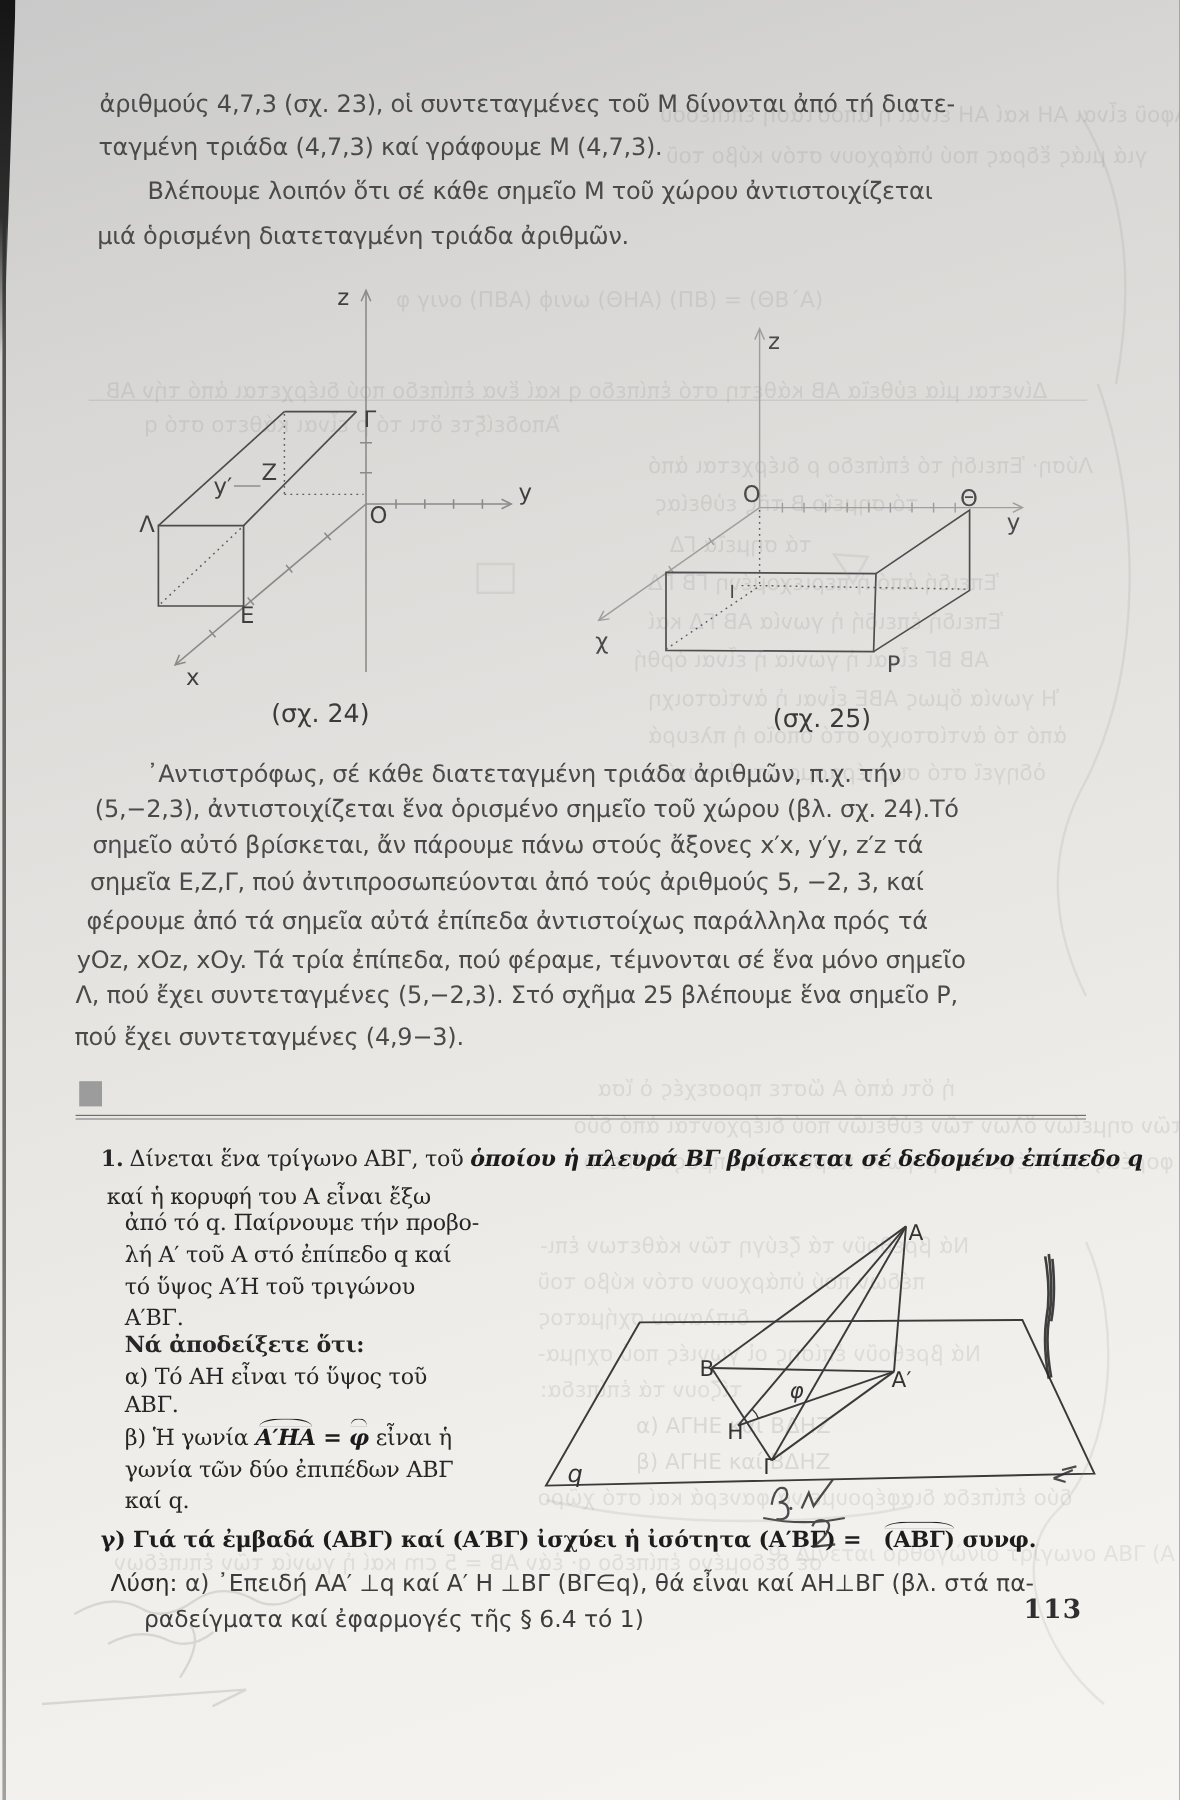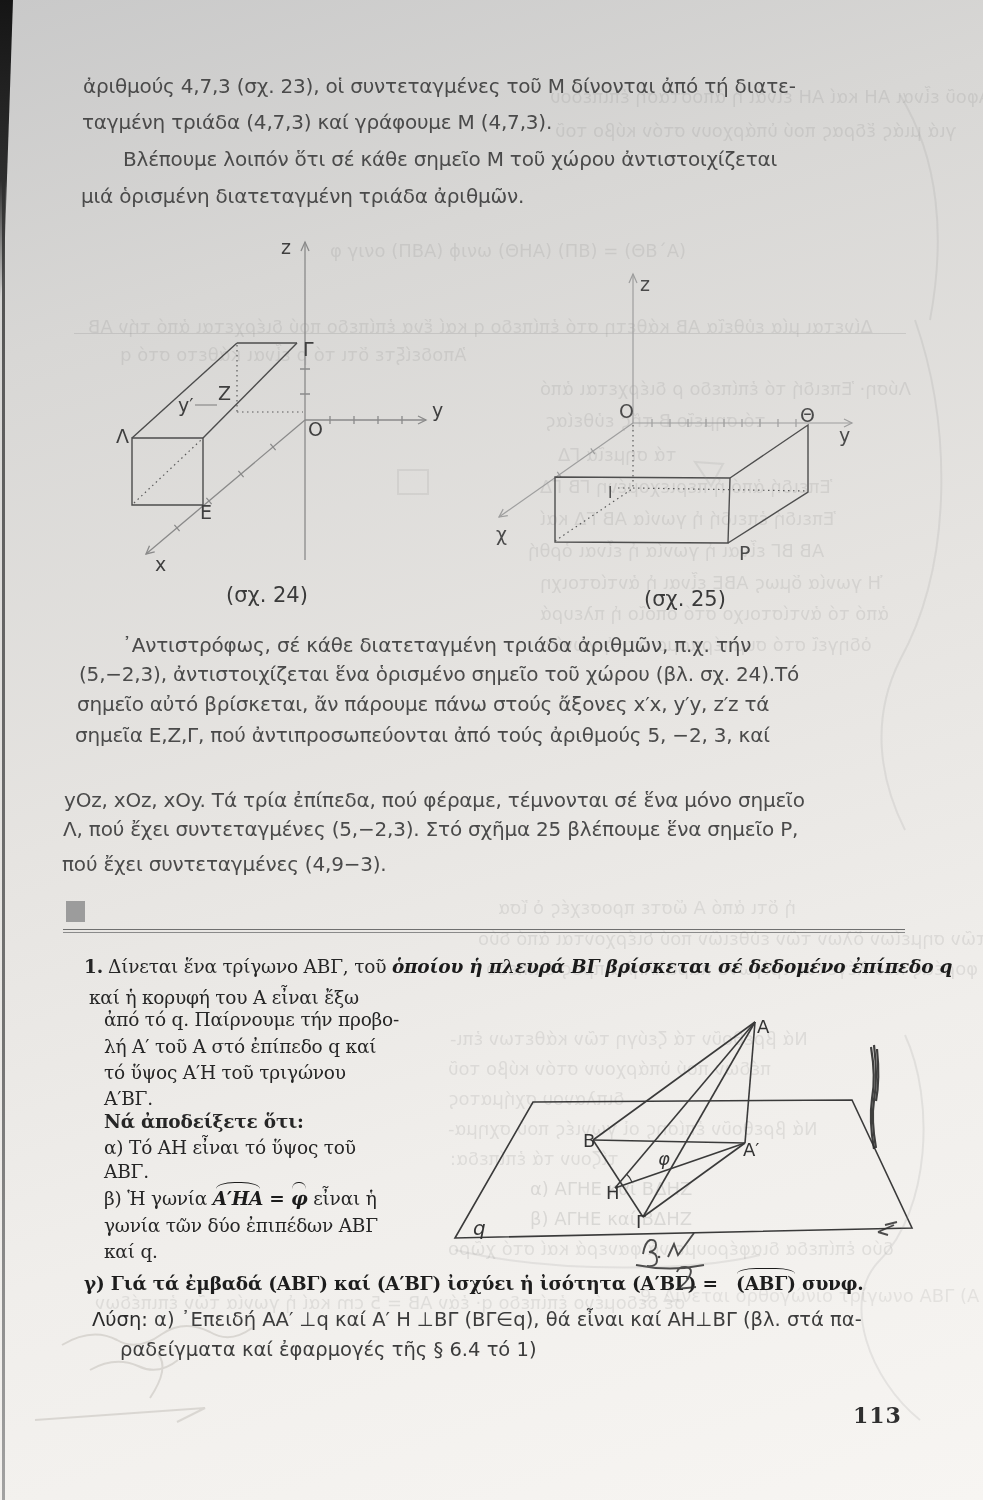--- a/index.html
+++ b/index.html
@@ -71,20 +71,21 @@
 
   <div class="bl" style="left:83px;top:74px">ἀριθμούς 4,7,3 (σχ. 23), οἱ συντεταγμένες τοῦ Μ δίνονται ἀπό τή διατε-</div>
   <div class="bl" style="left:82px;top:110px">ταγμένη τριάδα (4,7,3) καί γράφουμε Μ (4,7,3).</div>
   <div class="bl" style="left:123px;top:147px">Βλέπουμε λοιπόν ὅτι σέ κάθε σημεῖο Μ τοῦ χώρου ἀντιστοιχίζεται</div>
   <div class="bl" style="left:81px;top:184px">μιά ὁρισμένη διατεταγμένη τριάδα ἀριθμῶν.</div>
 
   <div class="bl" style="left:122px;top:633px">᾿Αντιστρόφως, σέ κάθε διατεταγμένη τριάδα ἀριθμῶν, π.χ. τήν</div>
   <div class="bl" style="left:79px;top:662px">(5,−2,3), ἀντιστοιχίζεται ἕνα ὁρισμένο σημεῖο τοῦ χώρου (βλ. σχ. 24).Τό</div>
   <div class="bl" style="left:77px;top:692px">σημεῖο αὐτό βρίσκεται, ἄν πάρουμε πάνω στούς ἄξονες x′x, y′y, z′z τά</div>
   <div class="bl" style="left:75px;top:723px">σημεῖα Ε,Ζ,Γ, πού ἀντιπροσωπεύονται ἀπό τούς ἀριθμούς 5, −2, 3, καί</div>
+  <div class="bl" style="left:72px;top:755px">φέρουμε ἀπό τά σημεῖα αὐτά ἐπίπεδα ἀντιστοίχως παράλληλα πρός τά</div>
   <div class="bl" style="left:64px;top:788px">yOz, xOz, xOy. Τά τρία ἐπίπεδα, πού φέραμε, τέμνονται σέ ἕνα μόνο σημεῖο</div>
   <div class="bl" style="left:63px;top:817px">Λ, πού ἔχει συντεταγμένες (5,−2,3). Στό σχῆμα 25 βλέπουμε ἕνα σημεῖο Ρ,</div>
   <div class="bl" style="left:62px;top:852px">πού ἔχει συντεταγμένες (4,9−3).</div>
 
   <svg style="left:60px;top:230px" width="400" height="390" viewBox="0 0 400 390">
     <g stroke="#8a8a8a" stroke-width="1.3" fill="none">
       <path d="M245,12 V330"></path>
       <path d="M241,21 L245,12 L249,21"></path>
       <path d="M245,190 H366"></path>
       <path d="M358,186 L366,190 L358,194"></path>
@@ -206,21 +207,21 @@
       <path d="M237,287 q2,-6 9,-5 q7,1 4,8 q-3,8 -13,14 l19,-2"></path>
       <path d="M438,247 l16,-7 m-16,7 l10,3 m-3,-10 l12,-3"></path>
     </g>
     <g stroke="#2c2c2c" stroke-width="2.2" fill="none" opacity=".9">
       <path d="M431,62 q5,30 1,52 q-3,22 2,50"></path>
       <path d="M434,60 q4,32 0,55 q-3,20 2,48"></path>
       <path d="M437,64 q3,30 -1,52"></path>
     </g>
   </svg>
 
-  <div class="pagenum" style="left:853px;top:1402px">113</div>
+  <div class="pagenum" style="left:853px;top:1328px">113</div>
 
   <svg style="left:0;top:0;pointer-events:none" width="983" height="1500" viewBox="0 0 983 1500">
     <g stroke="#8f8f8f" stroke-width="2" fill="none" opacity=".16">
       <path d="M900,95 C940,160 945,240 930,320"></path>
       <path d="M915,320 C950,420 955,560 900,660 C870,720 880,780 905,830"></path>
       <path d="M905,1035 C935,1100 930,1210 880,1260 C840,1300 870,1380 920,1420"></path>
       <path d="M455,1250 C560,1275 700,1270 760,1255"></path>
       <path d="M695,462 l28,2 l-12,22 z"></path>
       <rect x="398" y="470" width="30" height="24"></rect>
     </g>

